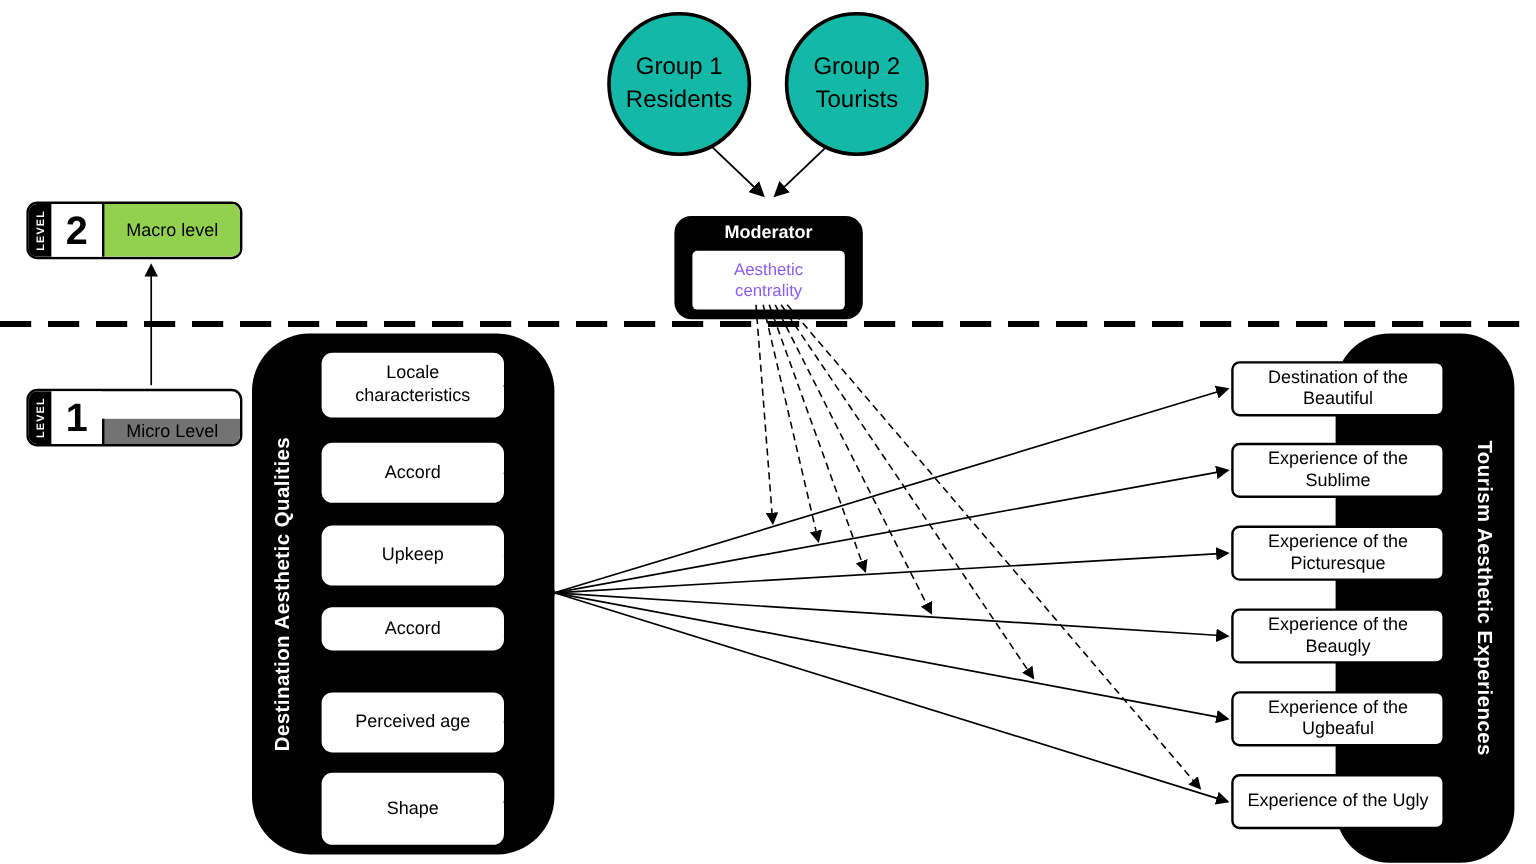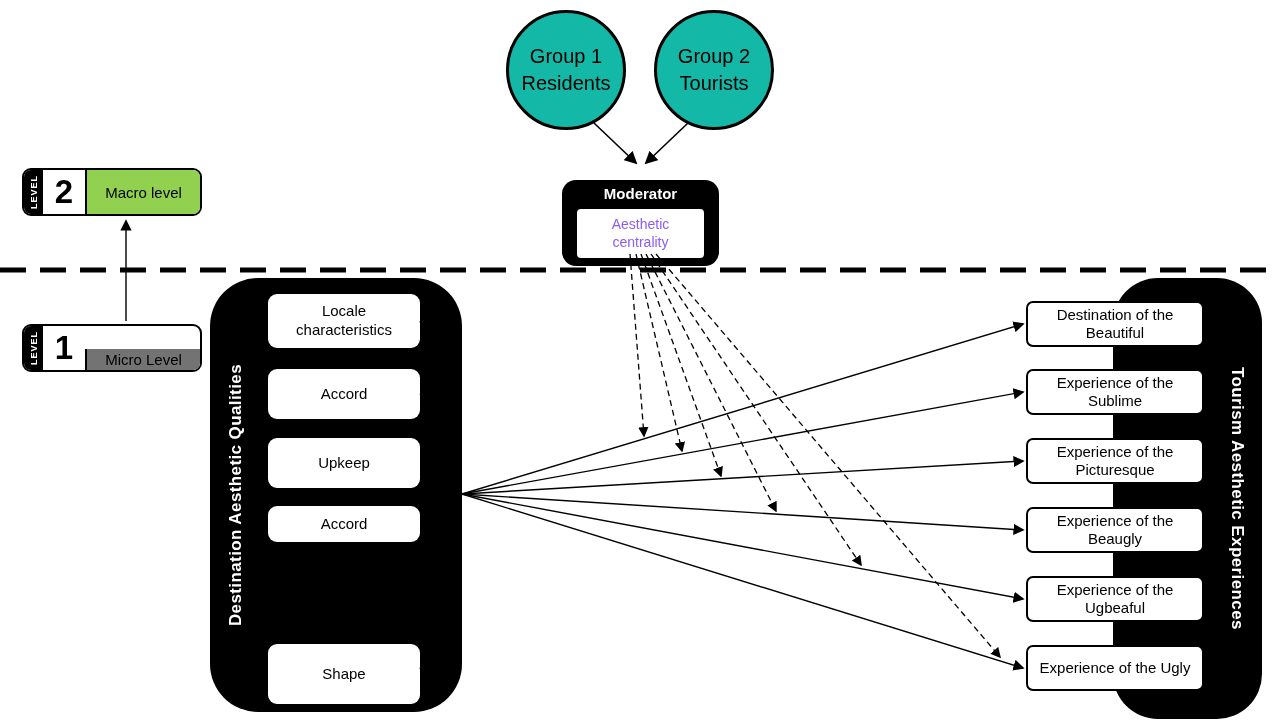--- a/index.html
+++ b/index.html
@@ -98,20 +98,21 @@
       <span>LEVEL</span>
     </div>
     <div class="badge-num">1</div>
     <div class="badge-label">Micro Level</div>
   </div>
 
   <div class="item item1">Locale characteristics</div>
   <div class="item item2">Accord</div>
   <div class="item item3">Upkeep</div>
   <div class="item item4">Accord</div>
+  <div class="item item5">Perceived age</div>
   <div class="item item6">Shape</div>
 
   <div class="exp exp1">Destination of the Beautiful</div>
   <div class="exp exp2">Experience of the Sublime</div>
   <div class="exp exp3">Experience of the Picturesque</div>
   <div class="exp exp4">Experience of the Beaugly</div>
   <div class="exp exp5">Experience of the Ugbeaful</div>
   <div class="exp exp6">Experience of the Ugly</div>
 
   <svg class="overlay" width="1280" height="720" viewBox="0 0 1280 720">

